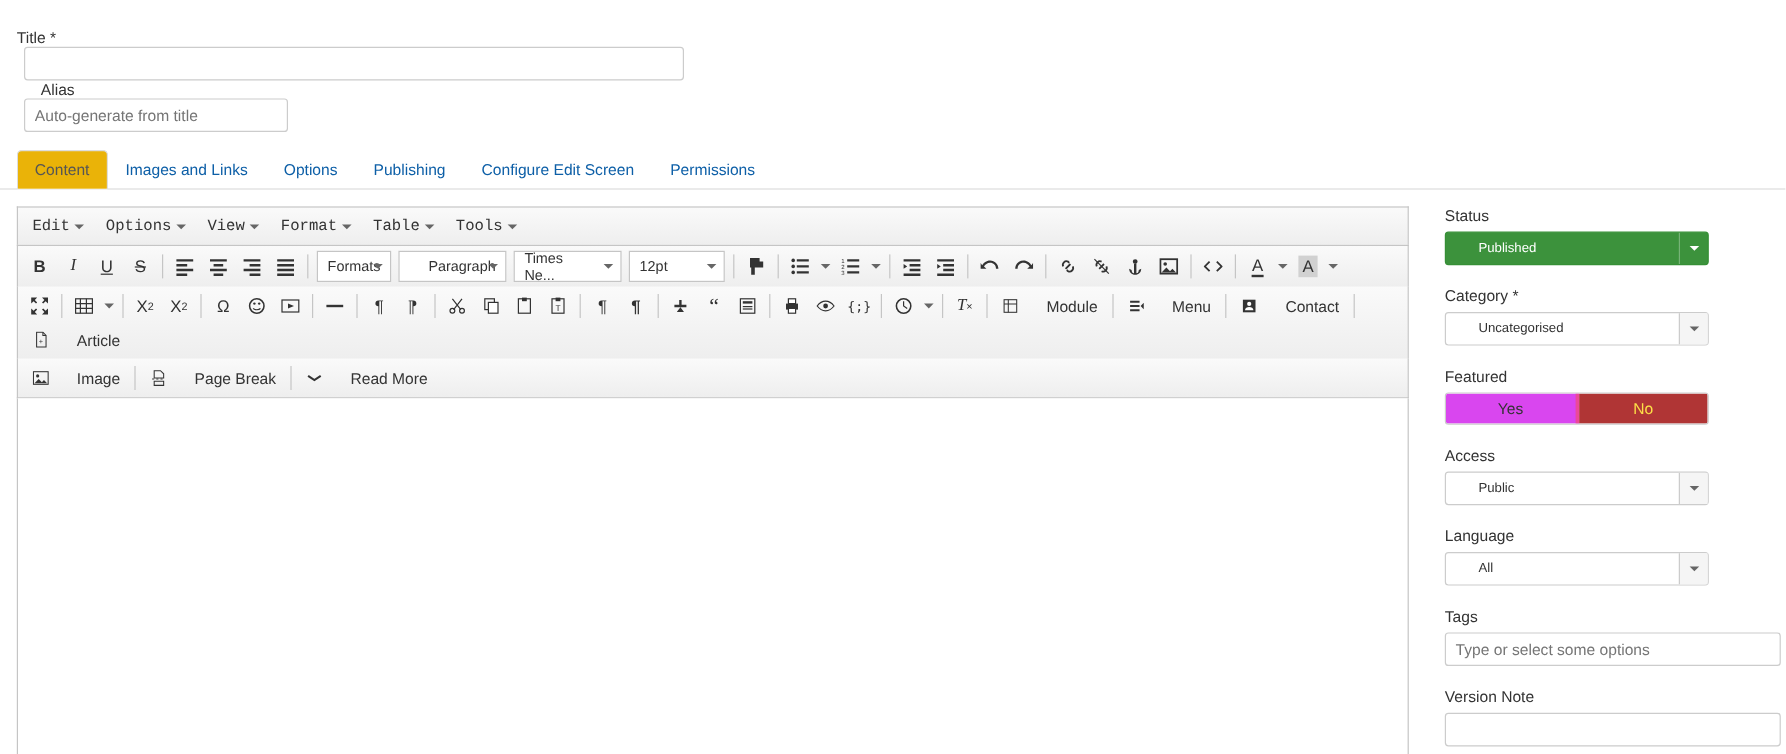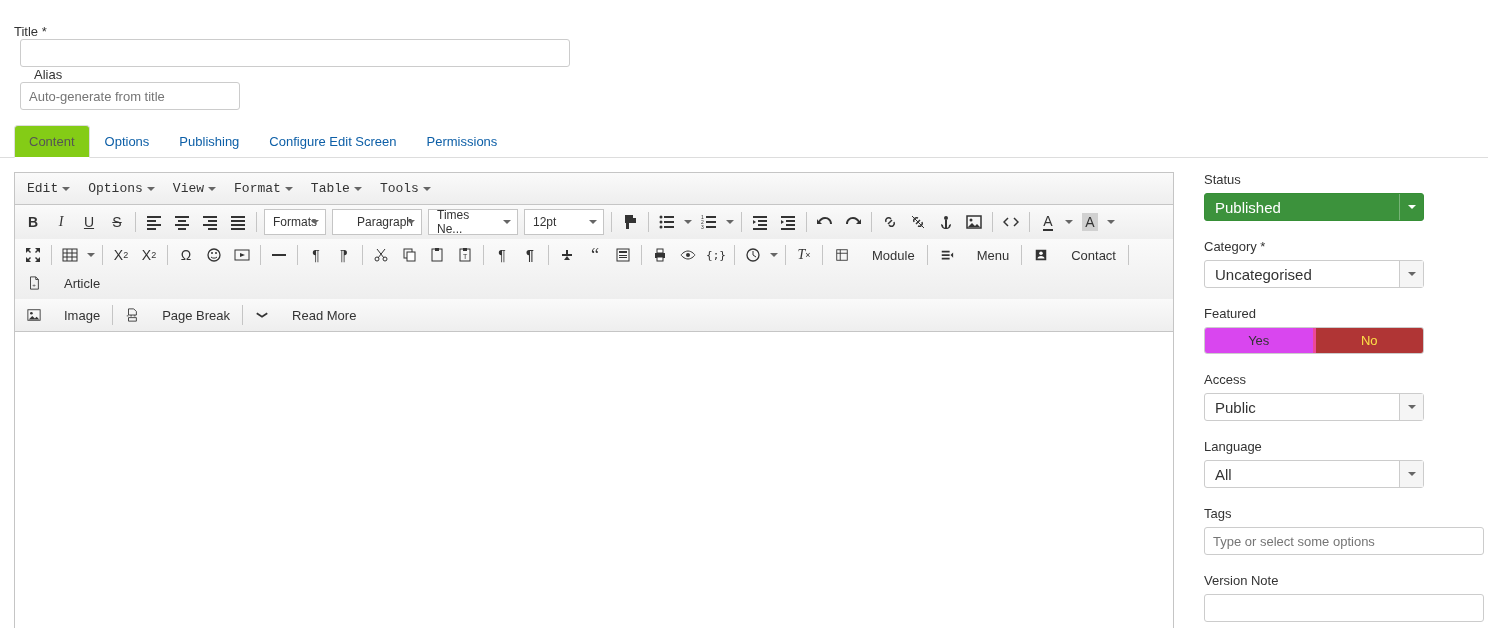--- a/index.html
+++ b/index.html
@@ -40,21 +40,21 @@
   cursor: pointer;
   border: 1px solid transparent;
   border-bottom: none;
   border-top-left-radius: 4px;
   border-top-right-radius: 4px;
   position: relative;
   top: 1px;
 }
 .tab.active {
   color: #555;
-  background: #84cc16;
+  background: #eab308;
   border-color: #ddd;
   border-bottom: 1px solid #fff;
 }
 
 .main-area {
   display: flex;
   padding: 14px;
   gap: 30px;
 }
 .editor-col { flex: 0 0 1160px; }
@@ -148,21 +148,21 @@
 .side-group { margin-bottom: 18px; }
 .side-select {
   width: 220px;
   height: 28px;
   border: 1px solid #ccc;
   border-radius: 3px;
   display: flex;
   align-items: center;
   background: #fff;
 }
-.side-select .val { flex: 1; padding: 0 10px; font-size: 15px; }
+.side-select .val { flex: 1; padding: 0 27px; font-size: 11px; }
 .side-select .dd {
   width: 24px; height: 26px;
   border-left: 1px solid #ccc;
   display: flex; align-items: center; justify-content: center;
   background: #f5f5f5;
 }
 .status-select {
   background: #3c923c;
   color: #fff;
   border: 1px solid #368f36;
@@ -186,20 +186,21 @@
 
 <div class="form-top">
   <label>Title *</label>
   <input class="input-text input-title" value="" style="">
   <label class="alias-lbl">Alias</label>
   <input class="input-text input-alias" placeholder="Auto-generate from title" style="">
 </div>
 
 <div class="tabs-row">
   <div class="tab active">Content</div>
+  <div class="tab">Images and Links</div>
   <div class="tab">Options</div>
   <div class="tab">Publishing</div>
   <div class="tab">Configure Edit Screen</div>
   <div class="tab">Permissions</div>
 </div>
 
 <div class="main-area">
 
   <div class="editor-col">
 

